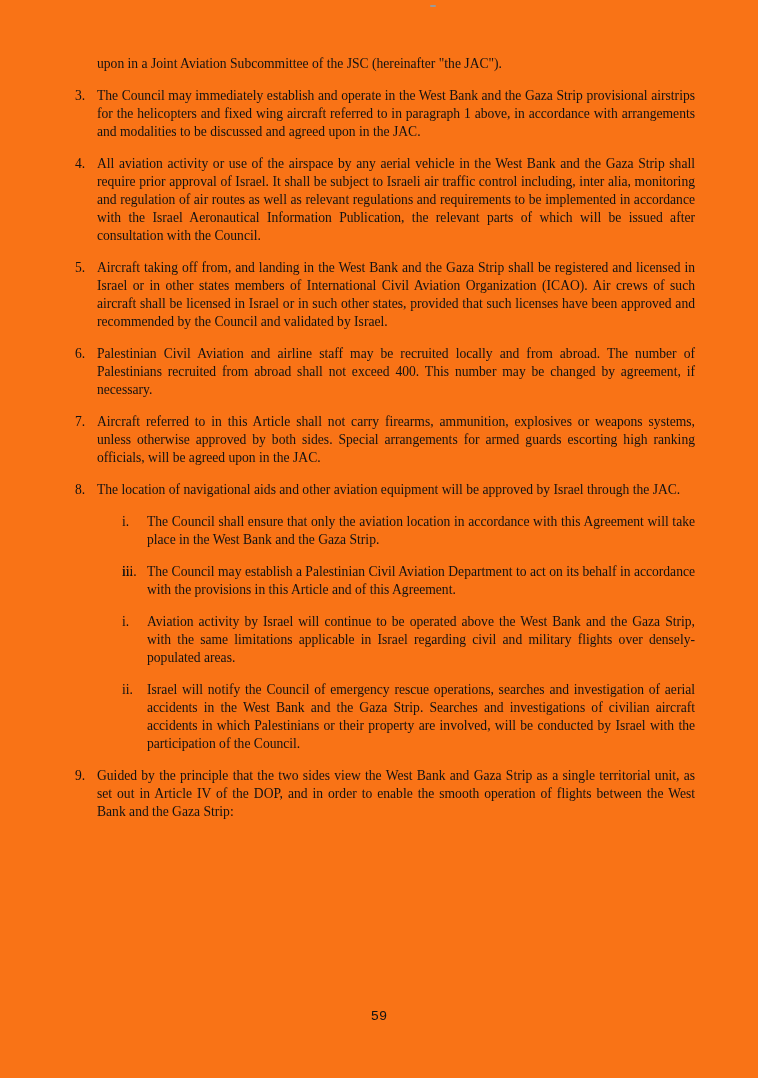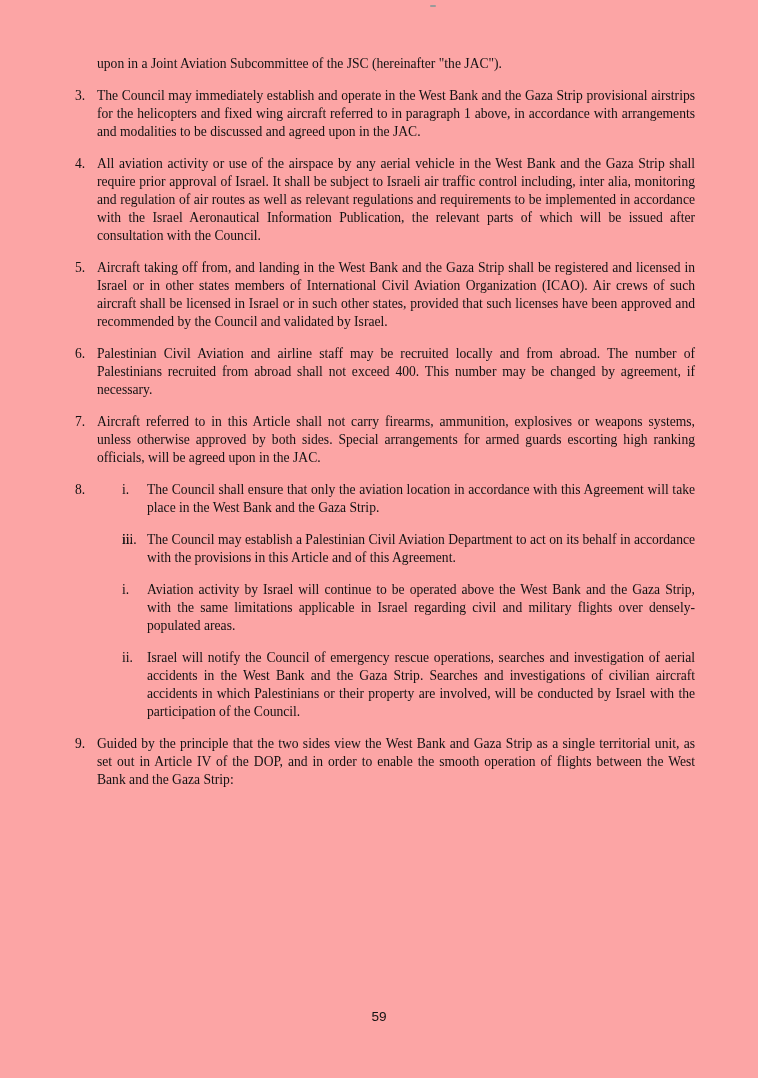--- a/index.html
+++ b/index.html
@@ -5,21 +5,21 @@
   html, body {
     margin: 0;
     padding: 0;
     background: #e8e8e8;
   }
   .page {
     position: relative;
     width: 758px;
     height: 1078px;
     margin: 0 auto;
-    background: #fca5a5;
+    background: #f97316;
     box-sizing: border-box;
     padding: 55px 63px 0 75px;
     font-family: "Liberation Serif", "DejaVu Serif", serif;
     font-size: 13.6px;
     line-height: 18px;
     color: #121212;
     overflow: hidden;
   }
   .artifact {
     position: absolute;
@@ -59,21 +59,21 @@
     position: absolute;
     left: 0;
     top: 0;
   }
   .pagenum {
     position: absolute;
     left: 0;
     bottom: 52px;
     width: 758px;
     text-align: center;
-    font-family: Liberation Sans, sans-serif;
+    font-family: Liberation Mono, monospace;
     font-size: 13.6px;
   }
 </style>
 </head>
 <body>
 
 <div class="page">
 
   <div class="artifact"></div>
 
@@ -101,20 +101,21 @@
     <span class="txt">Palestinian Civil Aviation and airline staff may be recruited locally and from abroad. The number of Palestinians recruited from abroad shall not exceed 400. This number may be changed by agreement, if necessary.</span>
   </div>
 
   <div class="para item">
     <span class="num">7.</span>
     <span class="txt">Aircraft referred to in this Article shall not carry firearms, ammunition, explosives or weapons systems, unless otherwise approved by both sides. Special arrangements for armed guards escorting high ranking officials, will be agreed upon in the JAC.</span>
   </div>
 
   <div class="para item">
     <span class="num">8.</span>
+    <span class="txt">The location of navigational aids and other aviation equipment will be approved by Israel through the JAC.</span>
   </div>
 
   <div class="para sub">
     <span class="num">i.</span>
     <span class="txt">The Council shall ensure that only the aviation location in accordance with this Agreement will take place in the West Bank and the Gaza Strip.</span>
   </div>
 
   <div class="para sub">
     <span class="num">ii.</span>
   </div>

